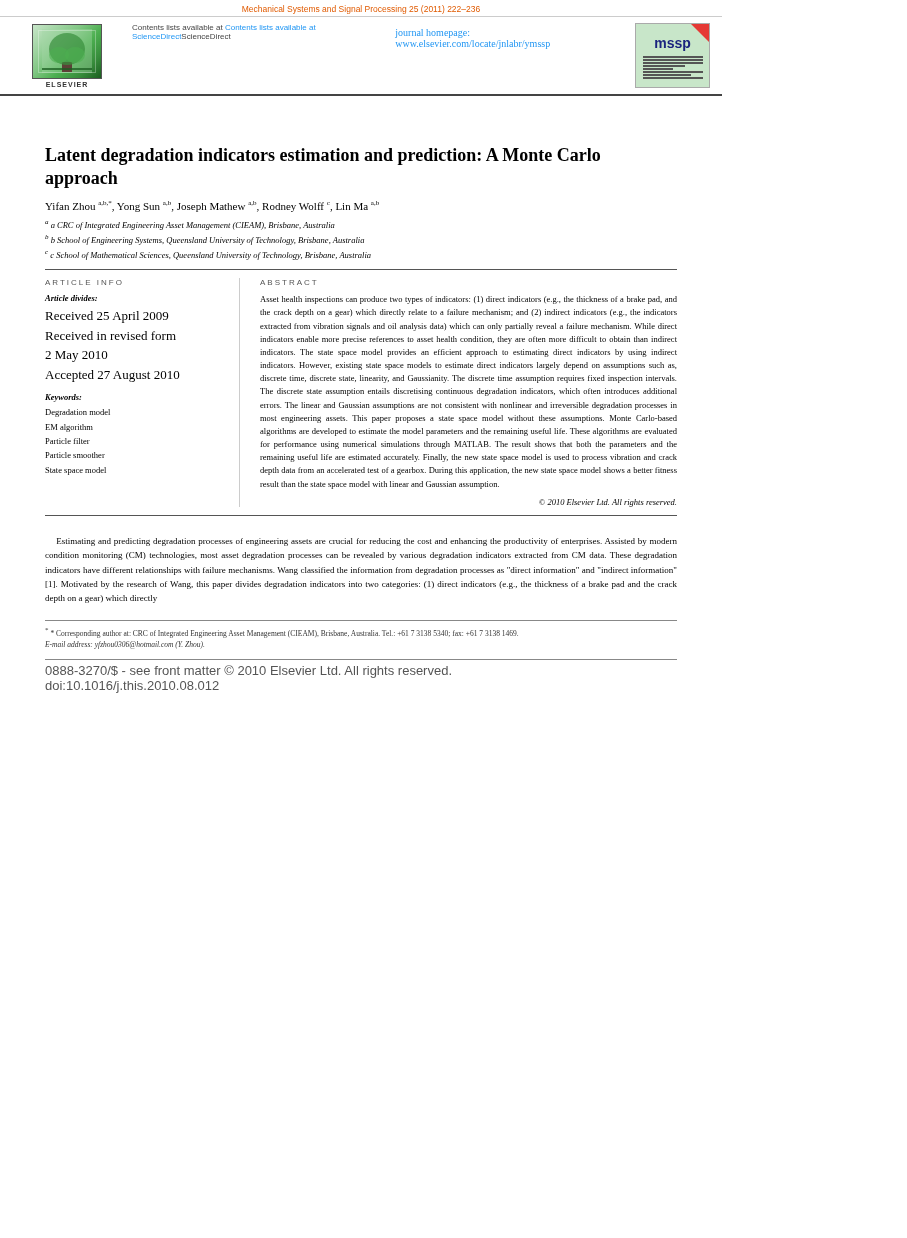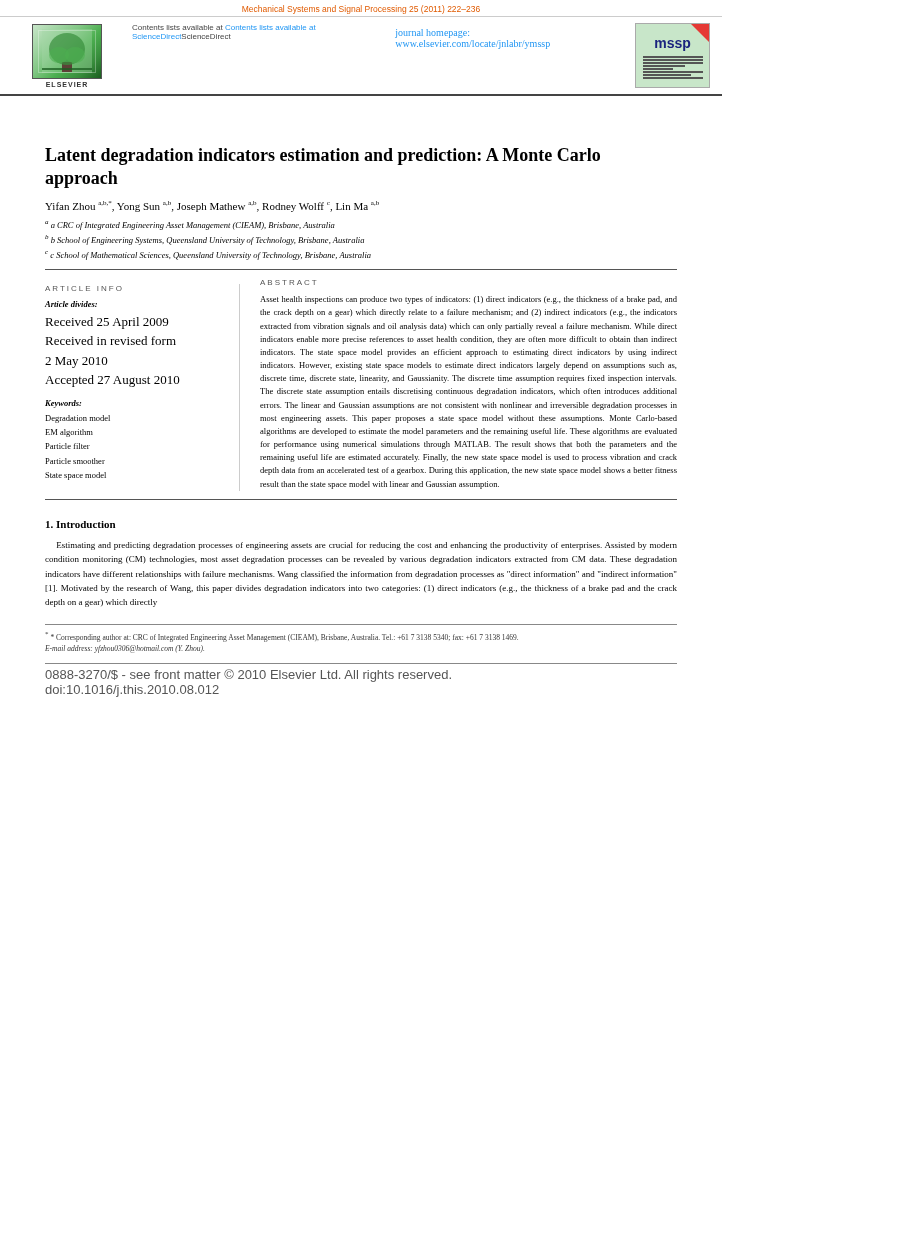--- a/index.html
+++ b/index.html
@@ -217,21 +217,20 @@
       border: none;
       border-top: 1px solid #555;
       margin: 8px 0;
     }
 
     
     .two-col {
       display: flex;
       gap: 20px;
       margin-top: 6px;
-      align-items: flex-end;
     }
 
     .col-left {
       width: 195px;
       flex-shrink: 0;
       border-right: 1px solid #ccc;
       padding-right: 14px;
     }
 
     .col-right {
@@ -418,30 +417,28 @@
             <li>Particle filter</li>
             <li>Particle smoother</li>
             <li>State space model</li>
           </ul>
         </div>
       </div>
 
       <div class="col-right">
         <div class="section-label">ABSTRACT</div>
         <div class="abstract-text">Asset health inspections can produce two types of indicators: (1) direct indicators (e.g., the thickness of a brake pad, and the crack depth on a gear) which directly relate to a failure mechanism; and (2) indirect indicators (e.g., the indicators extracted from vibration signals and oil analysis data) which can only partially reveal a failure mechanism. While direct indicators enable more precise references to asset health condition, they are often more difficult to obtain than indirect indicators. The state space model provides an efficient approach to estimating direct indicators by using indirect indicators. However, existing state space models to estimate direct indicators largely depend on assumptions such as, discrete time, discrete state, linearity, and Gaussianity. The discrete time assumption requires fixed inspection intervals. The discrete state assumption entails discretising continuous degradation indicators, which often introduces additional errors. The linear and Gaussian assumptions are not consistent with nonlinear and irreversible degradation processes in most engineering assets. This paper proposes a state space model without these assumptions. Monte Carlo-based algorithms are developed to estimate the model parameters and the remaining useful life. These algorithms are evaluated for performance using numerical simulations through MATLAB. The result shows that both the parameters and the remaining useful life are estimated accurately. Finally, the new state space model is used to process vibration and crack depth data from an accelerated test of a gearbox. During this application, the new state space model shows a better fitness result than the state space model with linear and Gaussian assumption.</div>
+        <div class="copyright-line">© 2010 Elsevier Ltd. All rights reserved.</div>
       </div>
 
     </div>
 
     <hr class="divider">
 
     <div class="intro-section">
-      <div class="section-number-title">
-        <span>1.</span>&nbsp;<span>Introduction</span>
-      </div>
       <div class="body-text">
         &nbsp;&nbsp;&nbsp;&nbsp;<span>Estimating and predicting degradation processes of engineering assets are crucial for reducing the cost and enhancing the productivity of enterprises. Assisted by modern condition monitoring (CM) technologies, most asset degradation processes can be revealed by various degradation indicators extracted from CM data. These degradation indicators have different relationships with failure mechanisms. Wang classified the information from degradation processes as "direct information" and "indirect information" [1]. Motivated by the research of Wang, this paper divides degradation indicators into two categories: (1) direct indicators (e.g., the thickness of a brake pad and the crack depth on a gear) which directly</span>
       </div>
     </div>
 
     <hr class="footer-divider">
     <div class="footer-notes">
       <div>
         <span class="footer-note-star">*</span>
         <span>* Corresponding author at: CRC of Integrated Engineering Asset Management (CIEAM), Brisbane, Australia. Tel.: +61 7 3138 5340; fax: +61 7 3138 1469.</span>

